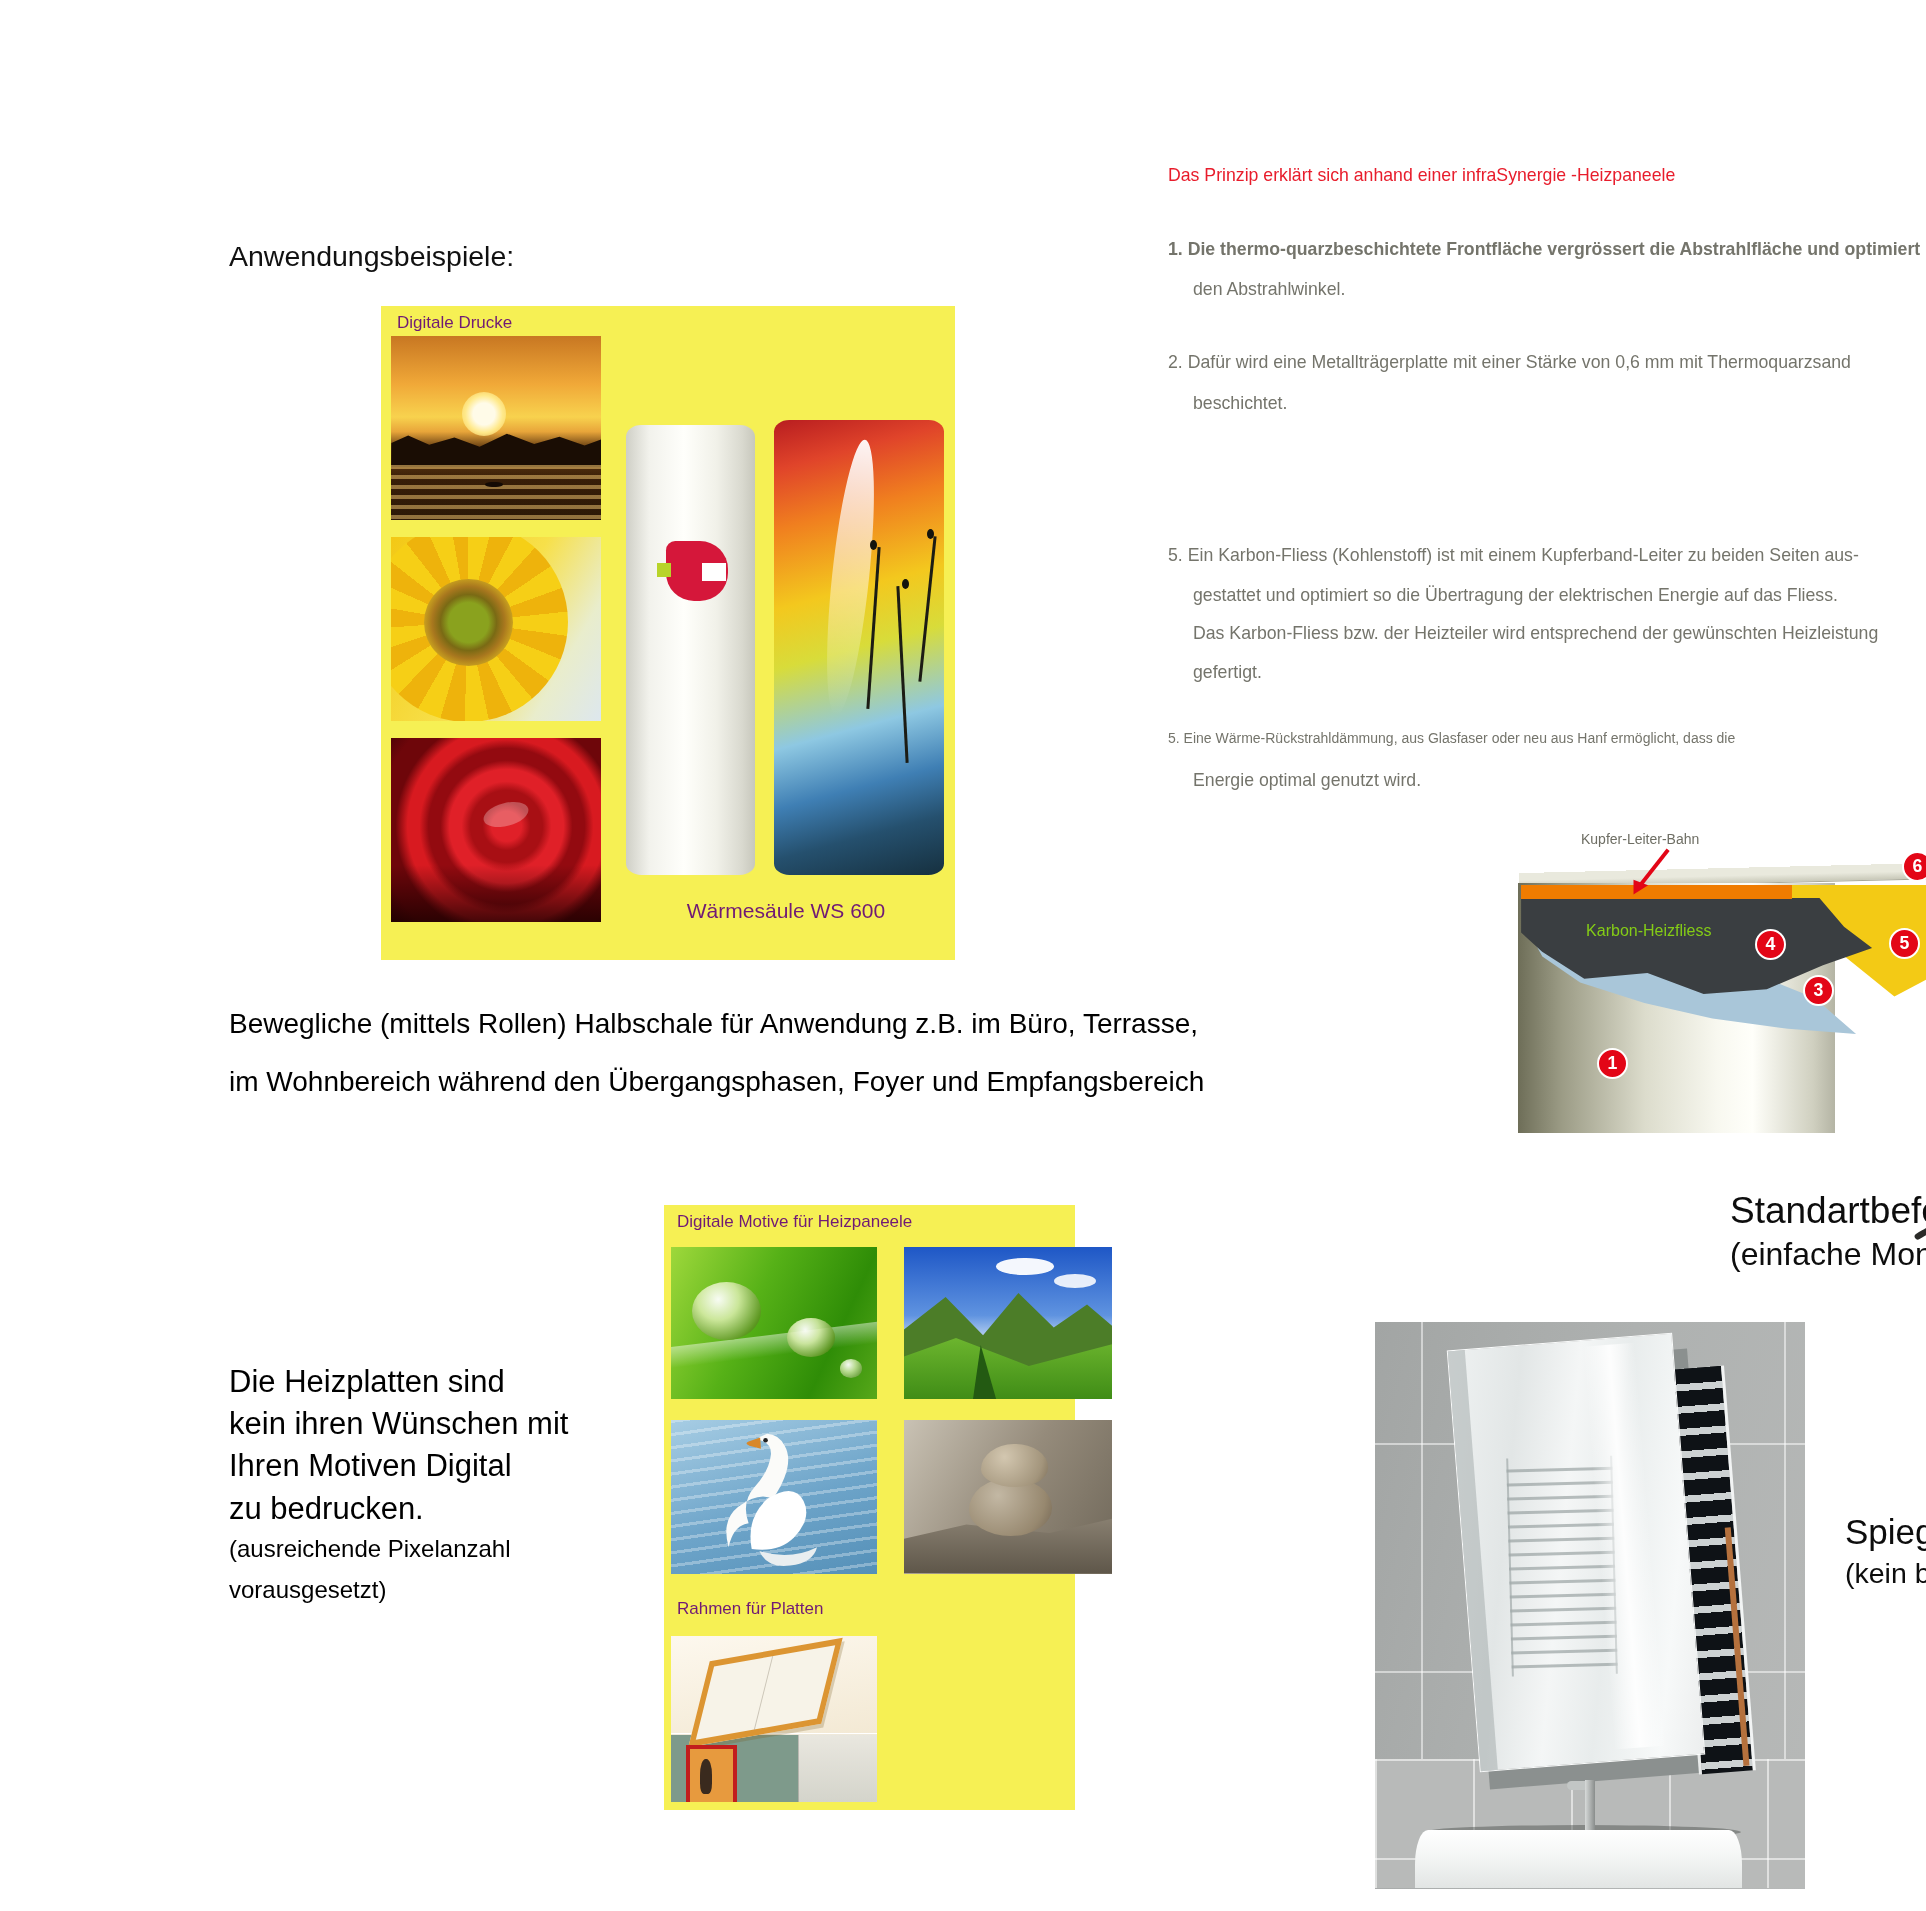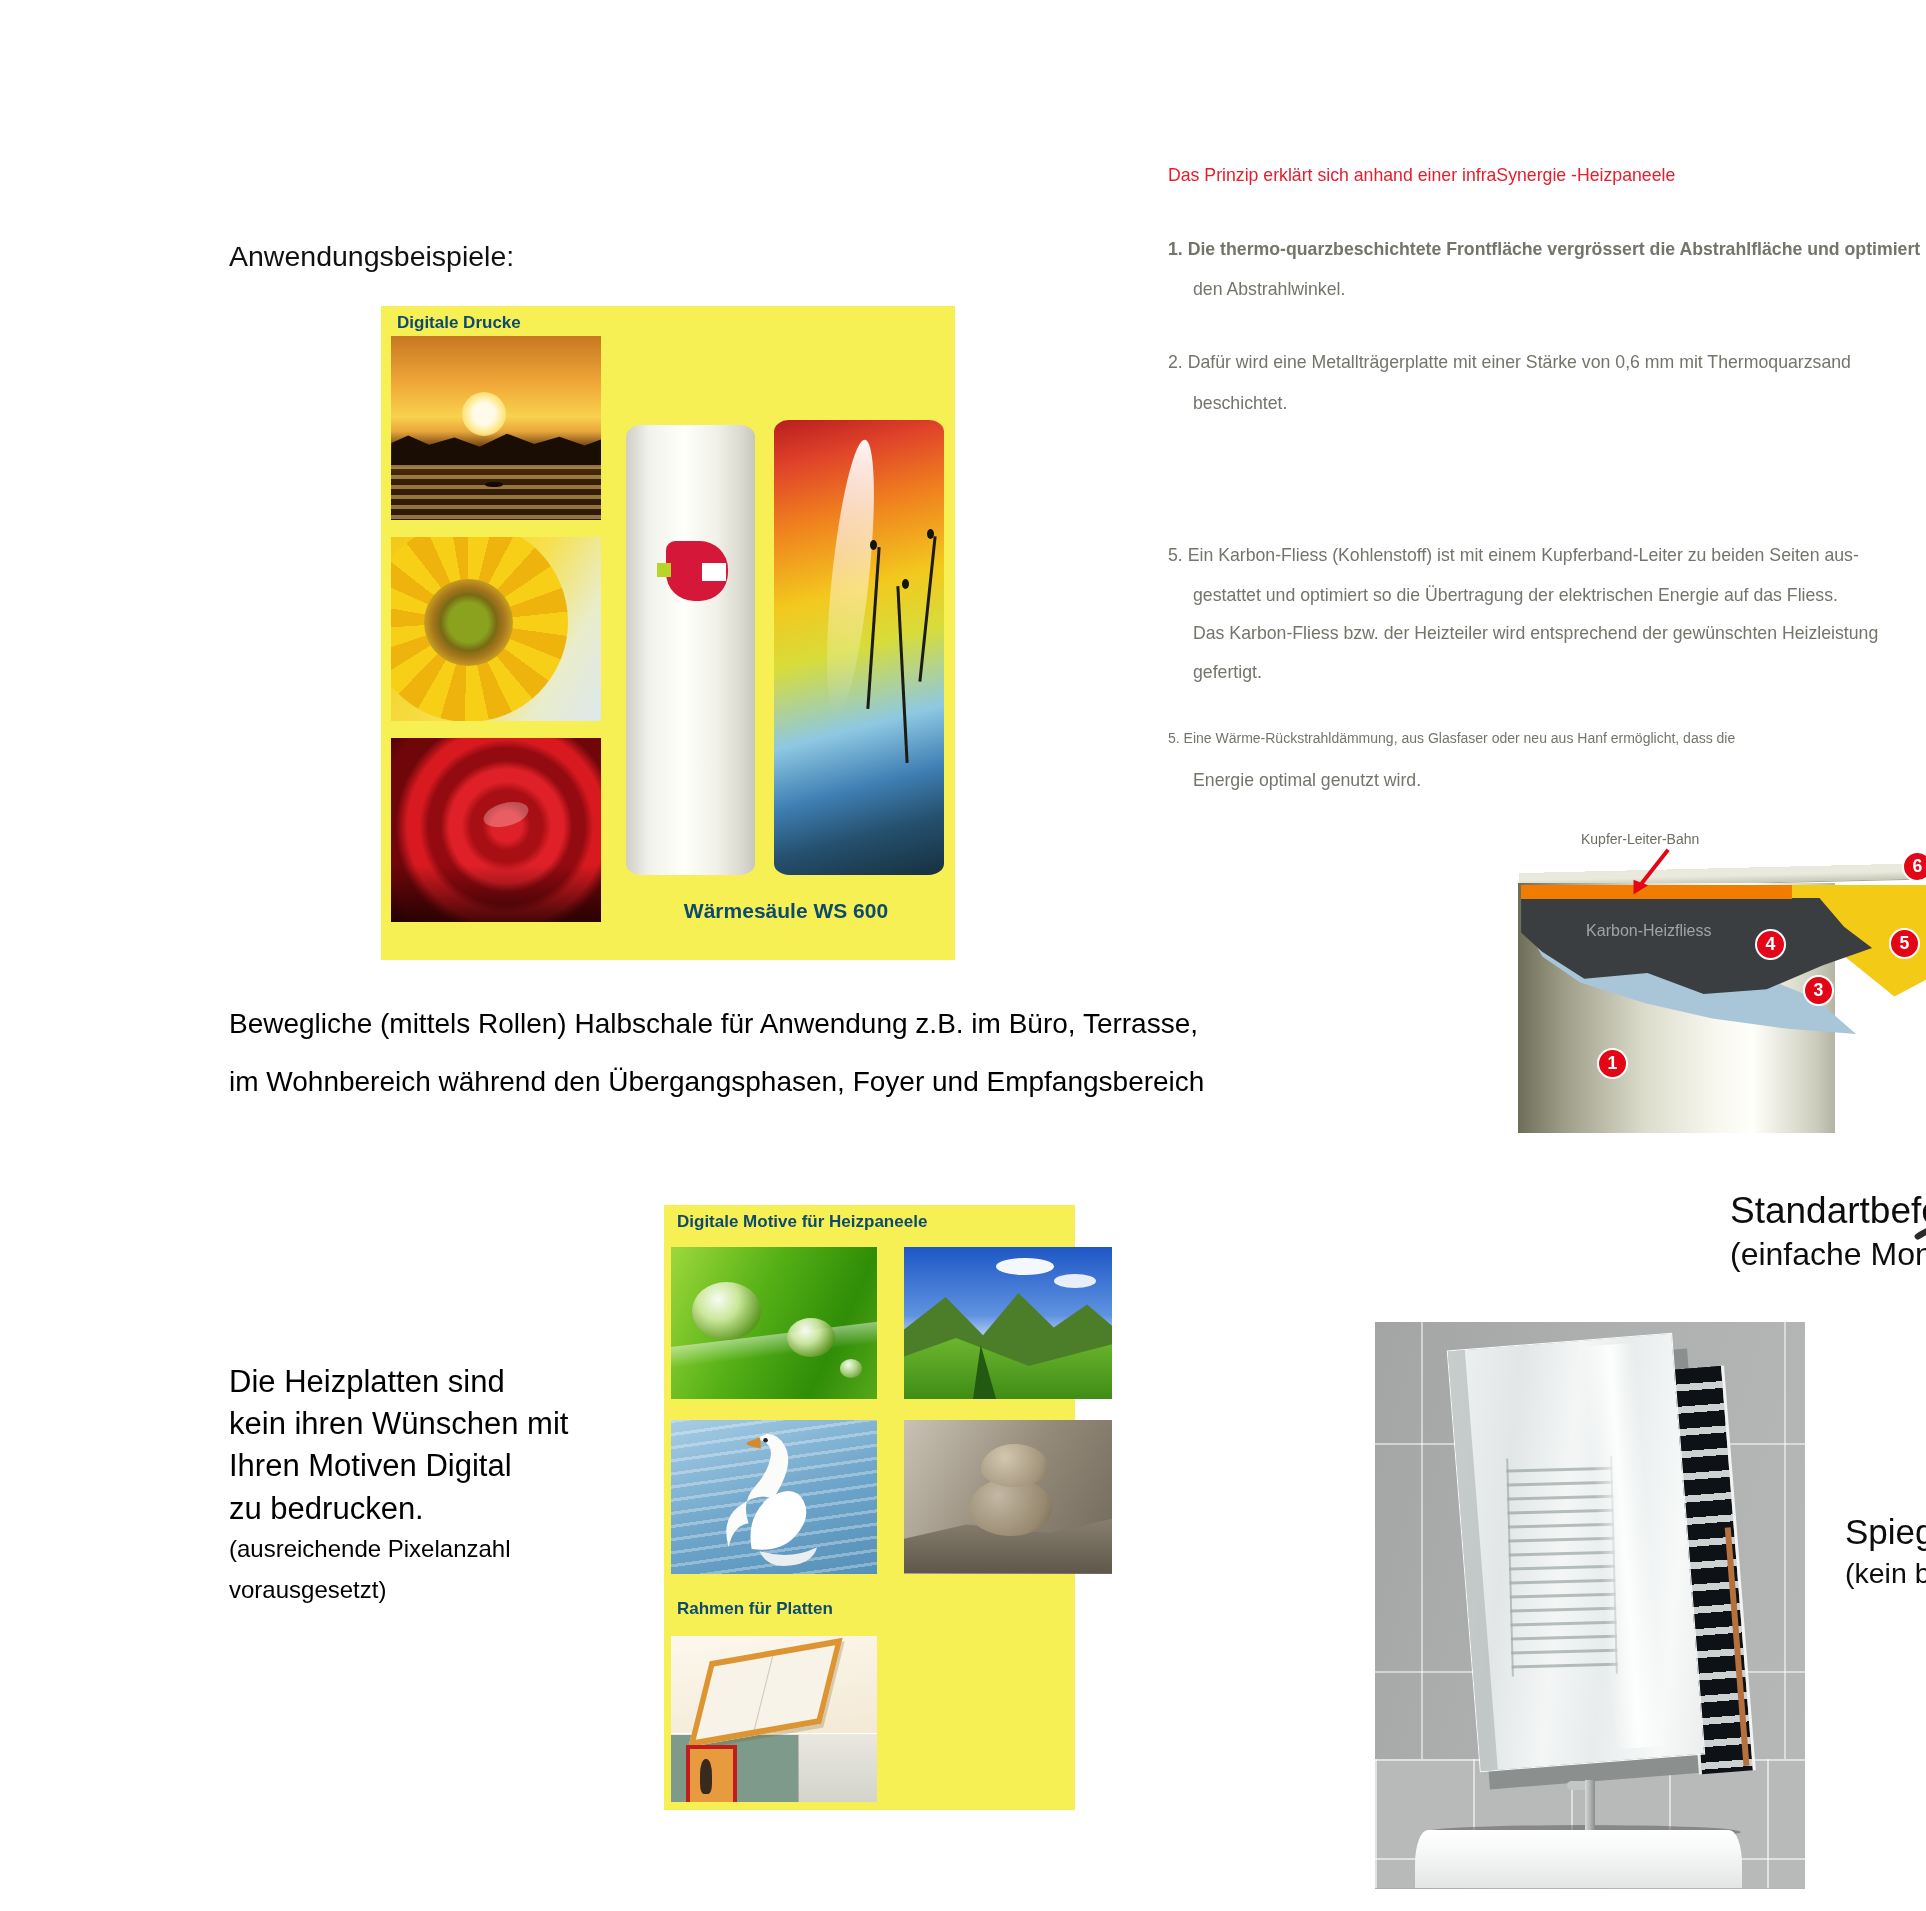--- a/index.html
+++ b/index.html
@@ -2,21 +2,21 @@
 <html style="font-size:6.2px"><head>
 <meta charset="utf-8">
 <style>
   html,body{margin:0;padding:0;background:#fff;}
   .page{position:relative;width:2703px;height:1911px;background:#ffffff;
         font-family:"Liberation Sans",sans-serif;overflow:hidden;color:#222;}
   .ab{position:absolute;}
   .tl{position:absolute;white-space:nowrap;}
   .red{color:#e81c2b;}
   .grey{color:#74746b;}
-  .lbl{color:#0c4a6e;font-weight:bold;}
+  .lbl{color:#701a75;}
   .co{position:absolute;width:31px;height:31px;border-radius:50%;background:#e30617;
       border:2.3px solid #fff;color:#fff;font-size:17.7px;font-weight:700;
       display:flex;align-items:center;justify-content:center;z-index:8;box-sizing:border-box;}
   .photo{position:absolute;overflow:hidden;}
   svg.overlay{position:absolute;left:0;top:0;z-index:40;pointer-events:none;}
 </style>
 </head>
 <body>
 
 <div class="page">
@@ -82,21 +82,21 @@
   <div class="tl grey" style="left:1193px;top:770px;font-size:17.7px;">Energie optimal genutzt wird.</div>
 
   <div class="tl" style="left:1581px;top:831px;font-size:14px;color:#6e6e64;z-index:9;">Kupfer-Leiter-Bahn</div>
 
   <div class="ab" style="left:1518px;top:863px;width:447px;height:274px;">
     <div class="ab" style="left:0.8px;top:3.1px;width:443px;height:17px;background:linear-gradient(to bottom,#ffffff 0 10%,#e9e9dd 10% 55%,#c8c8b8);border-bottom:1.2px solid #a8a898;transform:skewY(-1.4deg);z-index:1;"></div>
     <div class="ab" style="left:0;top:20px;width:317px;height:250px;background:linear-gradient(to right,#6e6e58 0%,#9c9c86 14%,#dcdccc 40%,#f8f8f0 63%,#fffffa 74%,#d0d0c0 93%,#b4b4a4 100%);z-index:2;"></div>
     <div class="ab" style="left:266px;top:21.6px;width:178px;height:112px;background:#f3ca15;clip-path:polygon(0 0,100% 0,100% 68%,62% 100%,34% 64%,10% 26%,0 10%);z-index:3;"></div>
     <div class="ab" style="left:13px;top:42px;width:378px;height:129px;background:#a9c6d9;clip-path:polygon(0 10%,5% 28%,15% 40%,30% 46%,48% 50%,63% 58%,75% 72%,86% 100%,68% 96%,48% 88%,30% 76%,13% 60%,3% 40%,0 24%);z-index:4;"></div>
     <div class="ab" style="left:3.1px;top:35px;width:351px;height:96px;background:#3a3e41;clip-path:polygon(0 0,85% 0,92% 30%,100% 52%,86% 70%,70% 95%,52% 100%,36% 78%,18% 84%,6% 56%,0 36%);z-index:5;">
-      <div class="tl" style="left:65px;top:24px;font-size:16px;color:#a3a3a3;">Karbon-Heizfliess</div>
+      <div class="tl" style="left:65px;top:24px;font-size:16px;color:#84cc16;">Karbon-Heizfliess</div>
     </div>
     <div class="ab" style="left:3.1px;top:21.6px;width:271px;height:14.6px;background:#f07c00;z-index:6;"></div>
 
     <div class="co" style="left:384px;top:-12.3px;">6</div>
     <div class="co" style="left:371px;top:65px;">5</div>
     <div class="co" style="left:237px;top:66px;">4</div>
     <div class="co" style="left:285px;top:112px;">3</div>
 
     <div class="co" style="left:79px;top:185px;">1</div>
   </div>

